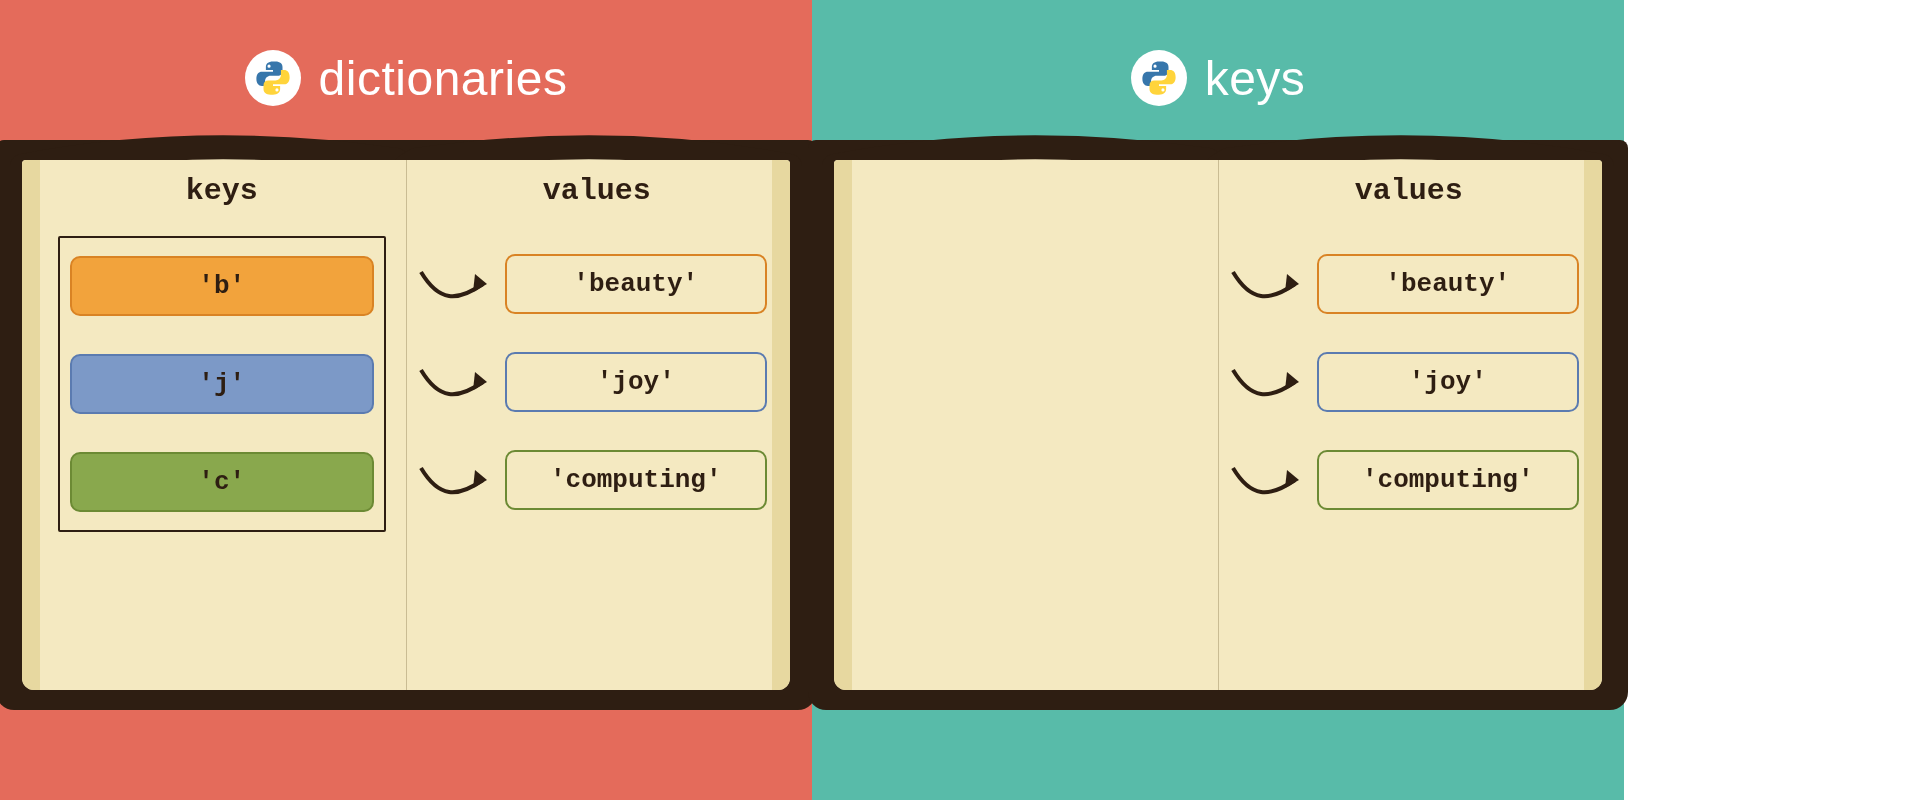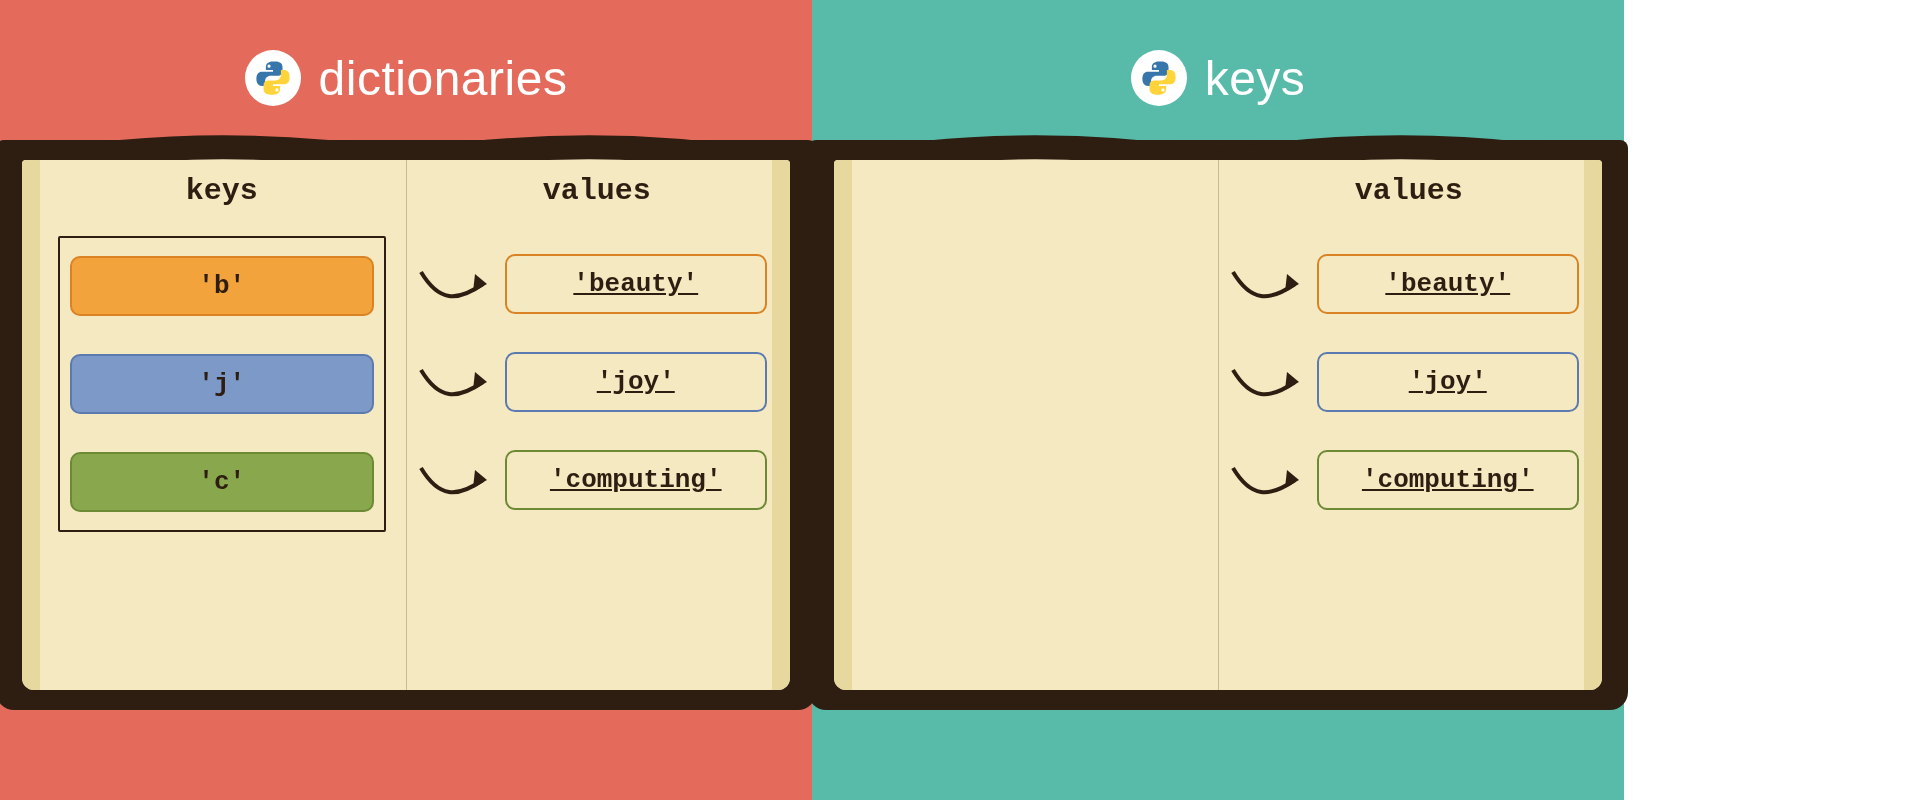--- a/index.html
+++ b/index.html
@@ -135,21 +135,21 @@
     display: flex;
     align-items: center;
     gap: 6px;
   }
   .arrow {
     width: 82px;
     height: 44px;
     flex: none;
     margin-left: -10px;
   }
-  .val-row .pill.val { flex: 1; text-decoration: underline; }
+  .val-row .pill.val { flex: 1; }
 
 </style>
 </head>
 <body>
 
 <div class="panel panel-left">
   <div class="title-row">
     <div class="python-logo-circle">
       <svg viewBox="0 0 48 48" width="38" height="38">
         <path fill="#3776ab" d="M24 3c-6 0-9 2.8-9 7v4h9v2H10c-4.2 0-7 3-7 9s2.8 9 7 9h4v-6c0-4.2 3-7 7-7h9c3.6 0 6-2.6 6-6V10c0-4.2-3-7-9-7h-3zm-5 4a2 2 0 110 4 2 2 0 010-4z"></path>

